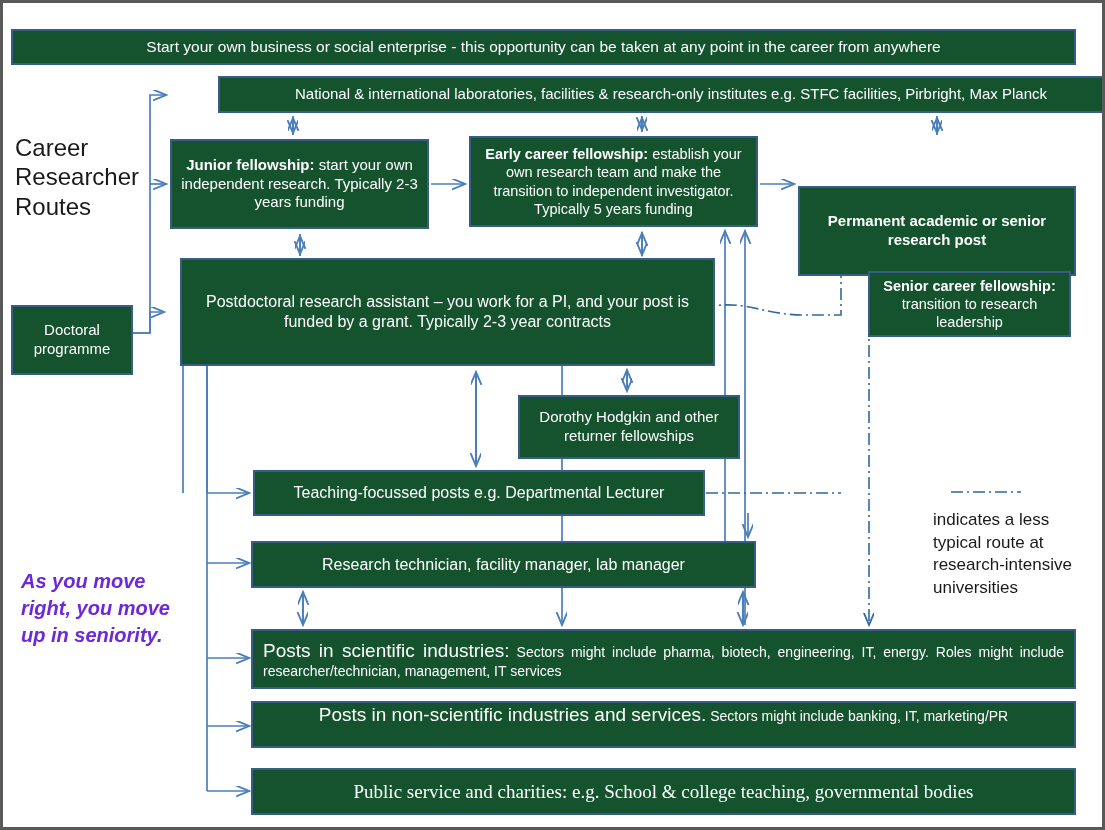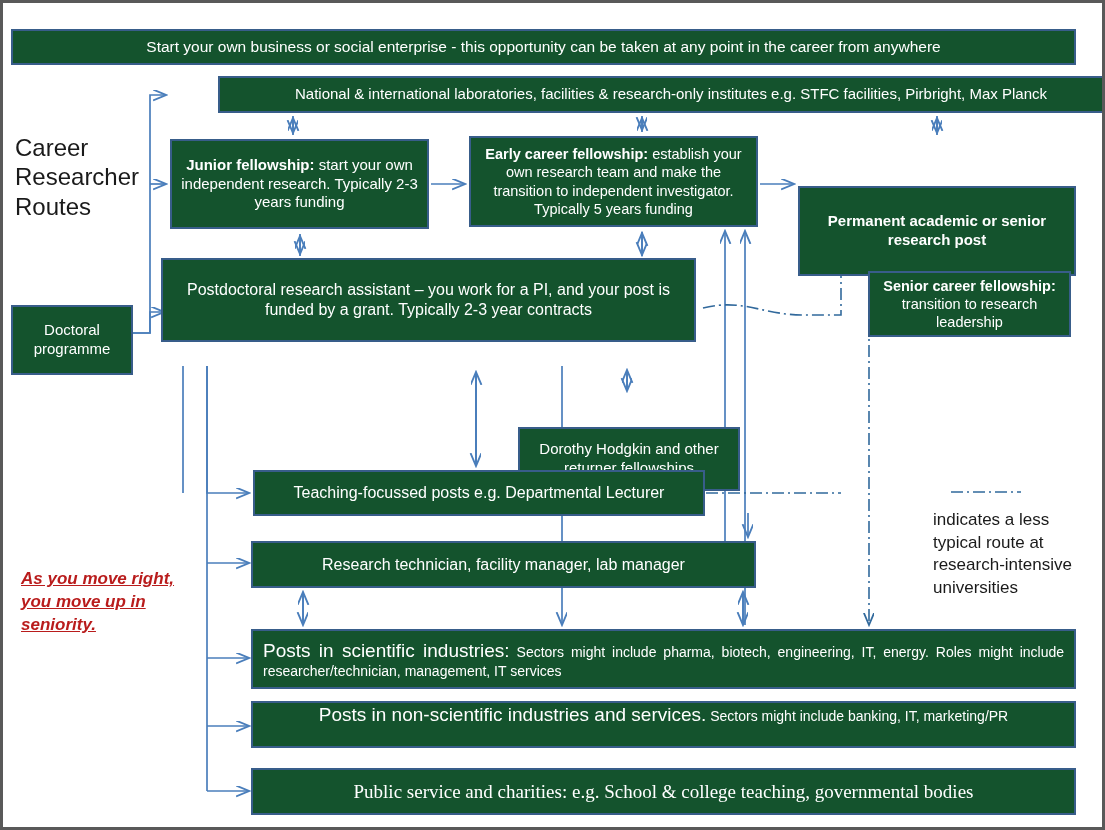--- a/index.html
+++ b/index.html
@@ -36,27 +36,26 @@
   .box b{font-weight:bold;}
   .title{
     position:absolute;
     color:#1a1a1a;
     font-size:24px;
     line-height:1.22;
     z-index:2;
   }
   .note{
     position:absolute;
-    color:#b91c1c;
+    color:#6d28d9;
     font-style:italic;
     font-weight:bold;
-    font-size:17px;
+    font-size:20px;
     line-height:1.35;
     z-index:2;
-    text-decoration:underline;
   }
   .legend-text{
     position:absolute;
     color:#1a1a1a;
     font-size:17px;
     line-height:1.33;
     z-index:2;
   }
 </style>
 </head>
@@ -172,29 +171,29 @@
     </div>
 
     <div class="box" style="left:795px;top:136px;width:278px;height:90px;font-size:15px;font-weight:bold;margin-top:47px;">
       <span>Permanent academic or senior research post</span>
     </div>
 
     <div class="box" style="left:8px;top:302px;width:122px;height:70px;font-size:15px;">
       <span>Doctoral programme</span>
     </div>
 
-    <div class="box" style="left:158px;top:255px;width:535px;height:84px;font-size:16px;">
+    <div class="box" style="left:177px;top:255px;width:535px;height:108px;font-size:16px;">
       <span>Postdoctoral research assistant – you work for a PI, and your post is funded by a grant. Typically 2-3 year contracts</span>
     </div>
 
     <div class="box" style="left:865px;top:268px;width:203px;height:66px;font-size:14.5px;">
       <span><b>Senior career fellowship:</b><span> transition to research leadership</span></span>
     </div>
 
-    <div class="box" style="left:515px;top:392px;width:222px;height:64px;font-size:15px;margin-top:32px;">
+    <div class="box" style="left:515px;top:392px;width:222px;height:64px;font-size:15px;">
       <span>Dorothy Hodgkin and other returner fellowships</span>
     </div>
 
     <div class="box" style="left:250px;top:467px;width:452px;height:46px;font-size:16px;">
       <span>Teaching-focussed posts e.g. Departmental Lecturer</span>
     </div>
 
     <div class="box" style="left:248px;top:538px;width:505px;height:47px;font-size:16px;">
       <span>Research technician, facility manager, lab manager</span>
     </div>

